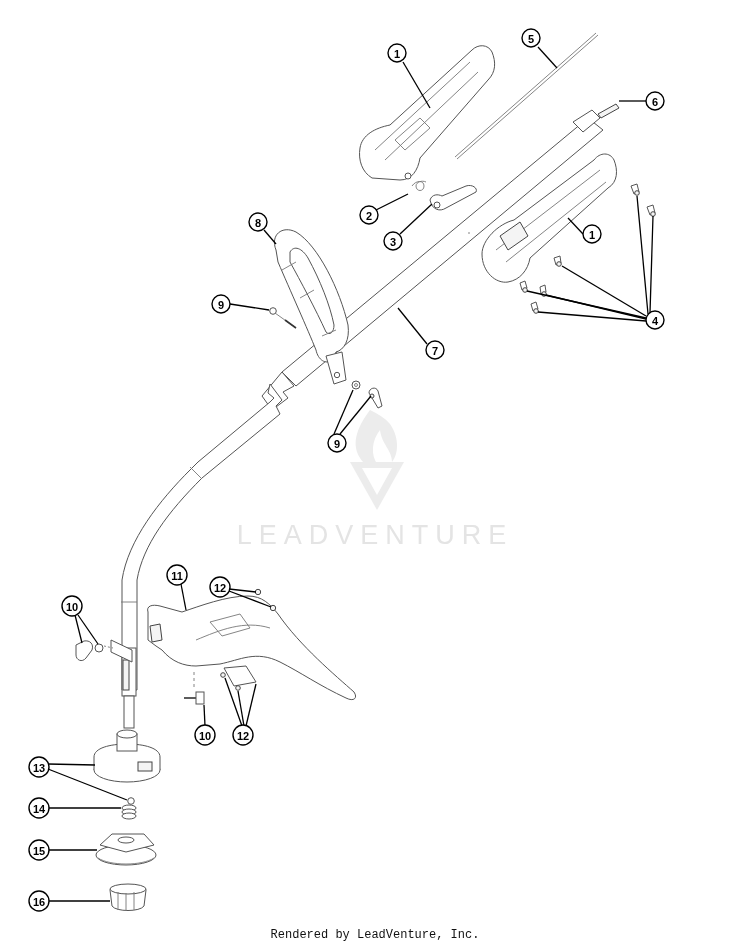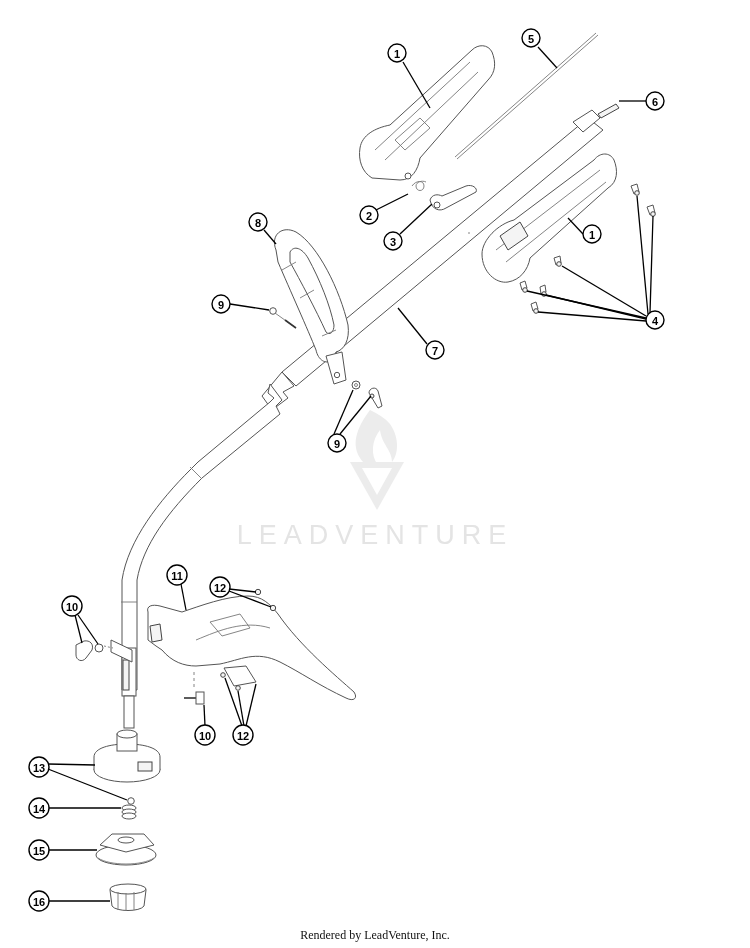--- a/index.html
+++ b/index.html
@@ -6,21 +6,21 @@
   body { width:750px; height:948px; position:relative; overflow:hidden; font-family:"Liberation Sans", sans-serif; }
   #diagram { position:absolute; left:0; top:0; width:750px; height:948px; }
   .part { fill:#ffffff; stroke:#555; stroke-width:1; }
   .part-dark { fill:#f4f4f4; stroke:#444; stroke-width:1; }
   .thin { fill:none; stroke:#777; stroke-width:0.9; }
   .leader { stroke:#000; stroke-width:1.3; fill:none; }
   .callout circle { fill:#fff; stroke:#000; stroke-width:1.4; }
   .callout text { font-family:"Liberation Sans", sans-serif; font-weight:bold; font-size:11px; fill:#000; text-anchor:middle; dominant-baseline:central; }
   .wm-text { font-family:"Liberation Sans", sans-serif; font-size:27px; letter-spacing:7px; fill:#e4e4e4; font-weight:normal; }
   .wm-shape { fill:#ececec; }
-  .footer { position:absolute; left:0; right:0; top:928px; text-align:center; font-family:Liberation Serif, serif; font-size:12px; color:#111; }
+  .footer { position:absolute; left:0; right:0; top:928px; text-align:center; font-family:Liberation Mono, monospace; font-size:12px; color:#111; }
   .hatch { stroke:#333; stroke-width:1.6; }
 </style>
 </head>
 <body>
 
 <svg id="diagram" viewBox="0 0 750 948" xmlns="http://www.w3.org/2000/svg">
 
   <g>
     <path class="wm-shape" d="M370 410 C355 430 352 445 360 458 C364 465 372 468 378 465 C370 455 372 440 380 430 C382 445 392 450 392 462 C400 452 398 435 390 424 C385 418 378 414 370 410 Z"></path>
     <path class="wm-shape" d="M350 462 L404 462 L377 510 Z M362 468 L377 495 L392 468 Z" fill-rule="evenodd"></path>

